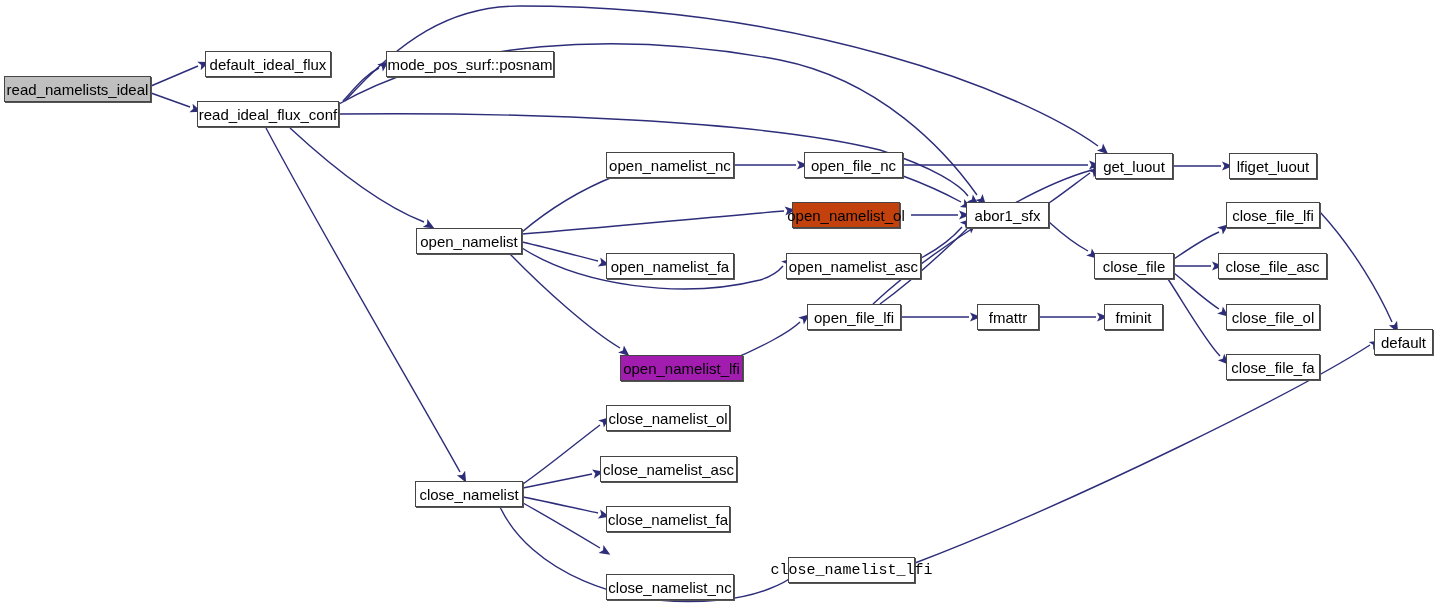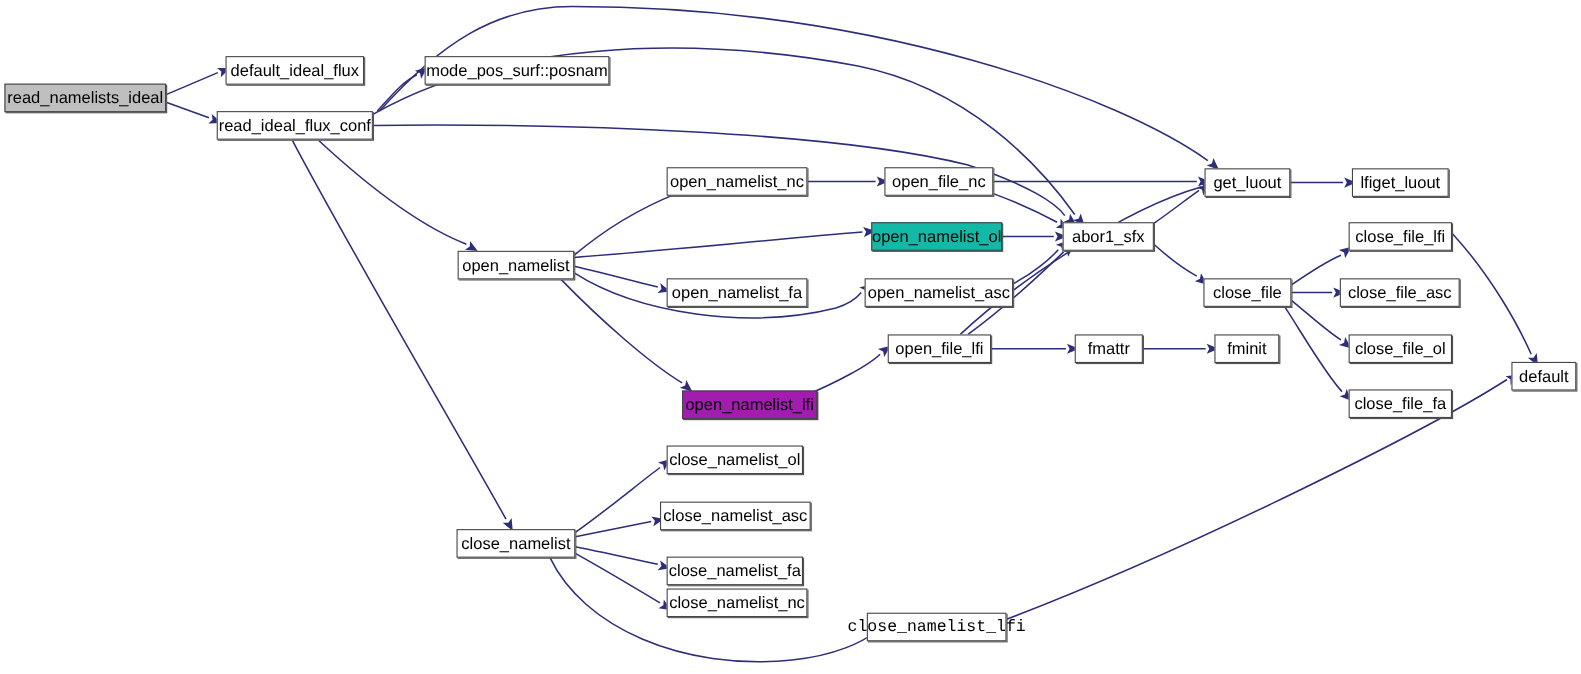--- a/index.html
+++ b/index.html
@@ -156,21 +156,21 @@
       </div>
       <div class="node" style="left: 606px; top: 152px; width: 128px; height: 26px; border-color: rgb(69, 69, 69); background: rgb(255, 255, 255);">
         <span>open_namelist_nc</span>
       </div>
       <div class="node" style="left: 606px; top: 253px; width: 128px; height: 26px; border-color: rgb(69, 69, 69); background: rgb(255, 255, 255);">
         <span>open_namelist_fa</span>
       </div>
       <div class="node" style="left: 620px; top: 355px; width: 123px; height: 26px; border-color: rgb(69, 69, 69); background: #a21caf;">
         <span>open_namelist_lfi</span>
       </div>
-      <div class="node" style="left: 792px; top: 202px; width: 119px; height: 26px; border-color: rgb(69, 69, 69); background: #14b8a6; align-items: center;">
+      <div class="node" style="left: 792px; top: 202px; width: 108px; height: 26px; border-color: rgb(69, 69, 69); background: #c2410c; align-items: center;">
         <span>open_namelist_ol</span>
       </div>
       <div class="node" style="left: 786px; top: 253px; width: 135px; height: 26px; border-color: rgb(69, 69, 69); background: rgb(255, 255, 255);">
         <span>open_namelist_asc</span>
       </div>
       <div class="node" style="left: 804px; top: 152px; width: 99px; height: 26px; border-color: rgb(69, 69, 69); background: rgb(255, 255, 255);">
         <span>open_file_nc</span>
       </div>
       <div class="node" style="left: 807px; top: 304px; width: 94px; height: 26px; border-color: rgb(69, 69, 69); background: rgb(255, 255, 255);">
         <span>open_file_lfi</span>
@@ -213,20 +213,20 @@
       </div>
       <div class="node" style="left: 606px; top: 405px; width: 124px; height: 26px; border-color: rgb(69, 69, 69); background: rgb(255, 255, 255);">
         <span>close_namelist_ol</span>
       </div>
       <div class="node" style="left: 600px; top: 456px; width: 137px; height: 26px; border-color: rgb(69, 69, 69); background: rgb(255, 255, 255);">
         <span>close_namelist_asc</span>
       </div>
       <div class="node" style="left: 606px; top: 506px; width: 124px; height: 26px; border-color: rgb(69, 69, 69); background: rgb(255, 255, 255);">
         <span>close_namelist_fa</span>
       </div>
-      <div class="node" style="left: 606px; top: 535px; width: 128px; height: 26px; border-color: rgb(69, 69, 69); background: rgb(255, 255, 255);">
+      <div class="node" style="left: 606px; top: 574px; width: 128px; height: 26px; border-color: rgb(69, 69, 69); background: rgb(255, 255, 255);">
         <span>close_namelist_nc</span>
       </div>
       <div class="node" style="left: 788px; top: 557px; width: 127px; height: 26px; border-color: rgb(69, 69, 69); background: rgb(255, 255, 255); font-family: Liberation Mono, monospace;">
         <span>close_namelist_lfi</span>
       </div>
     </div>
 </div>
 
 </body></html>

